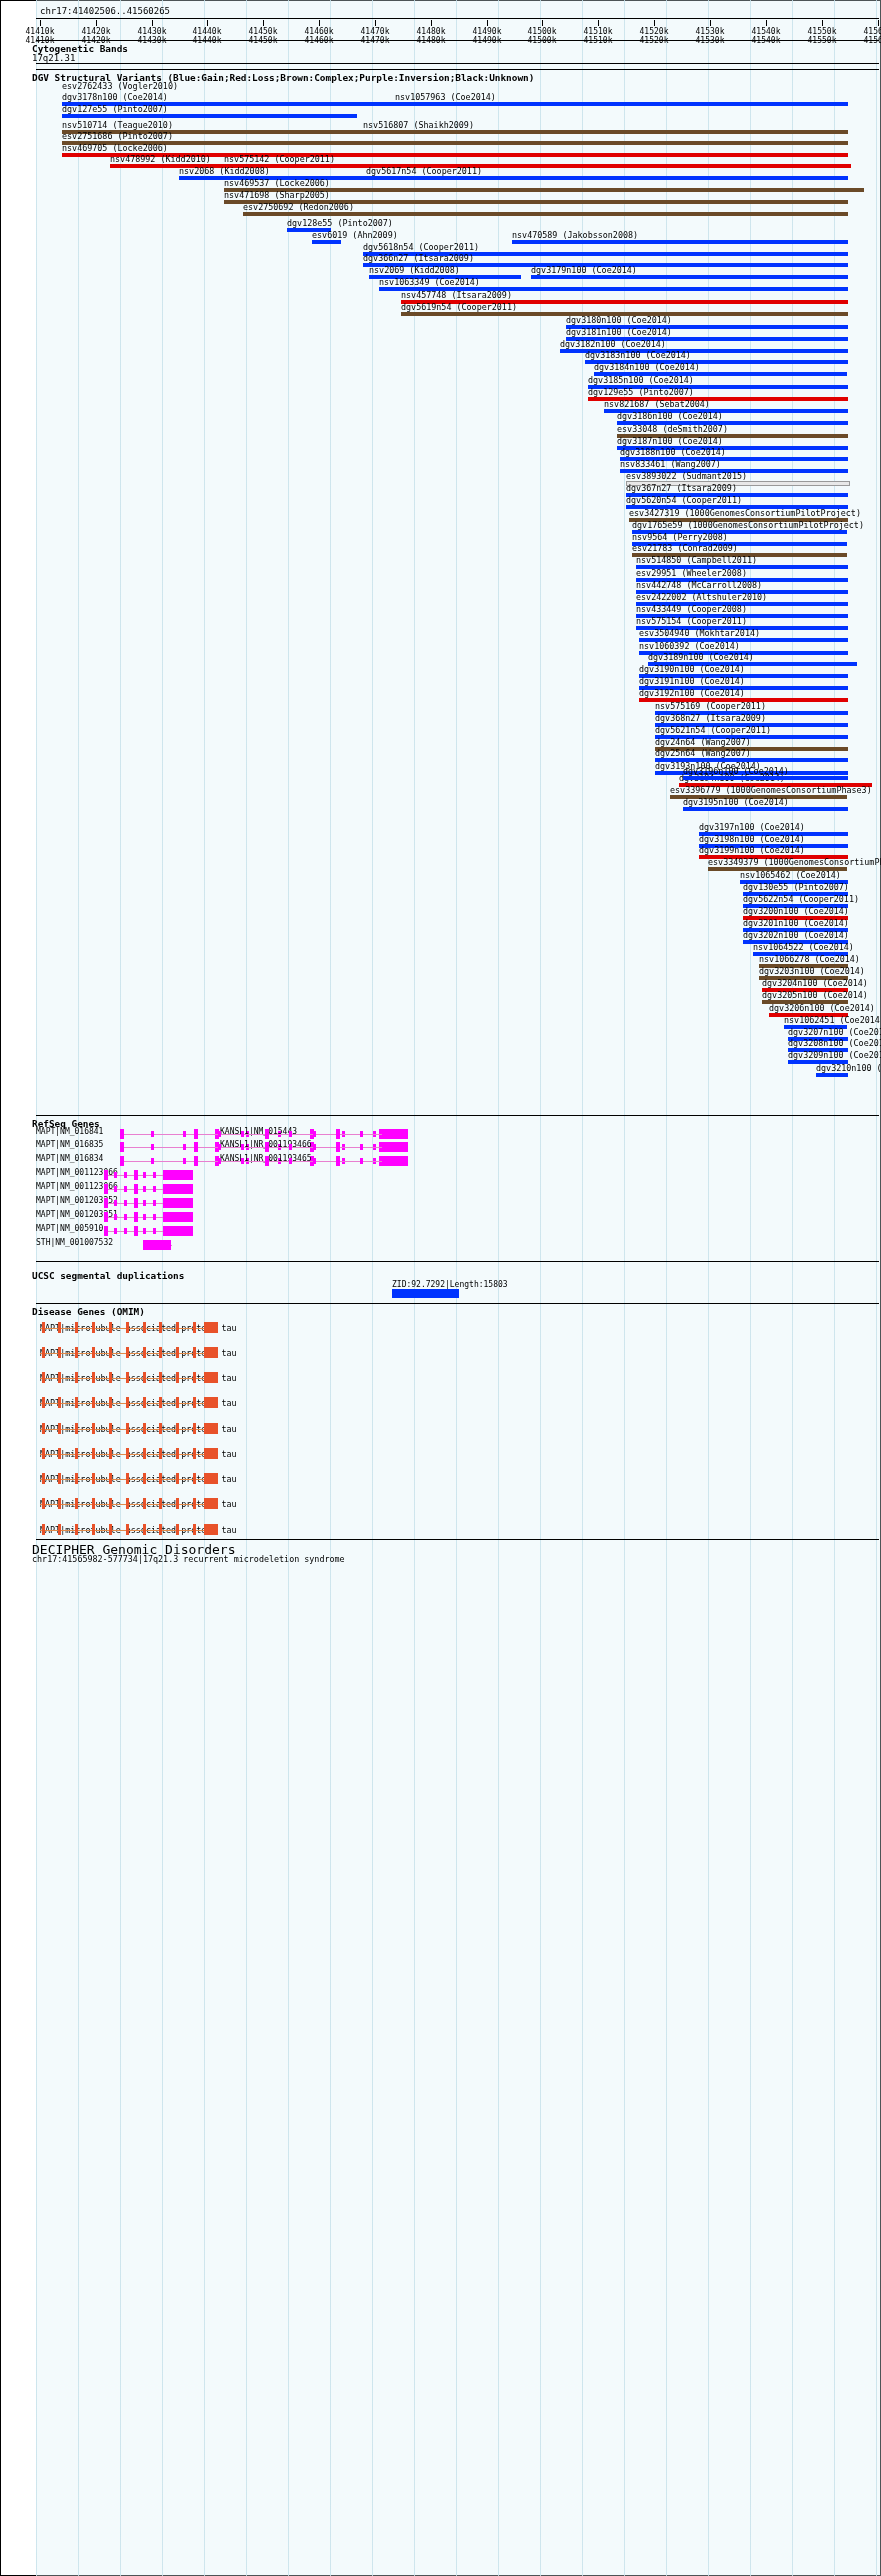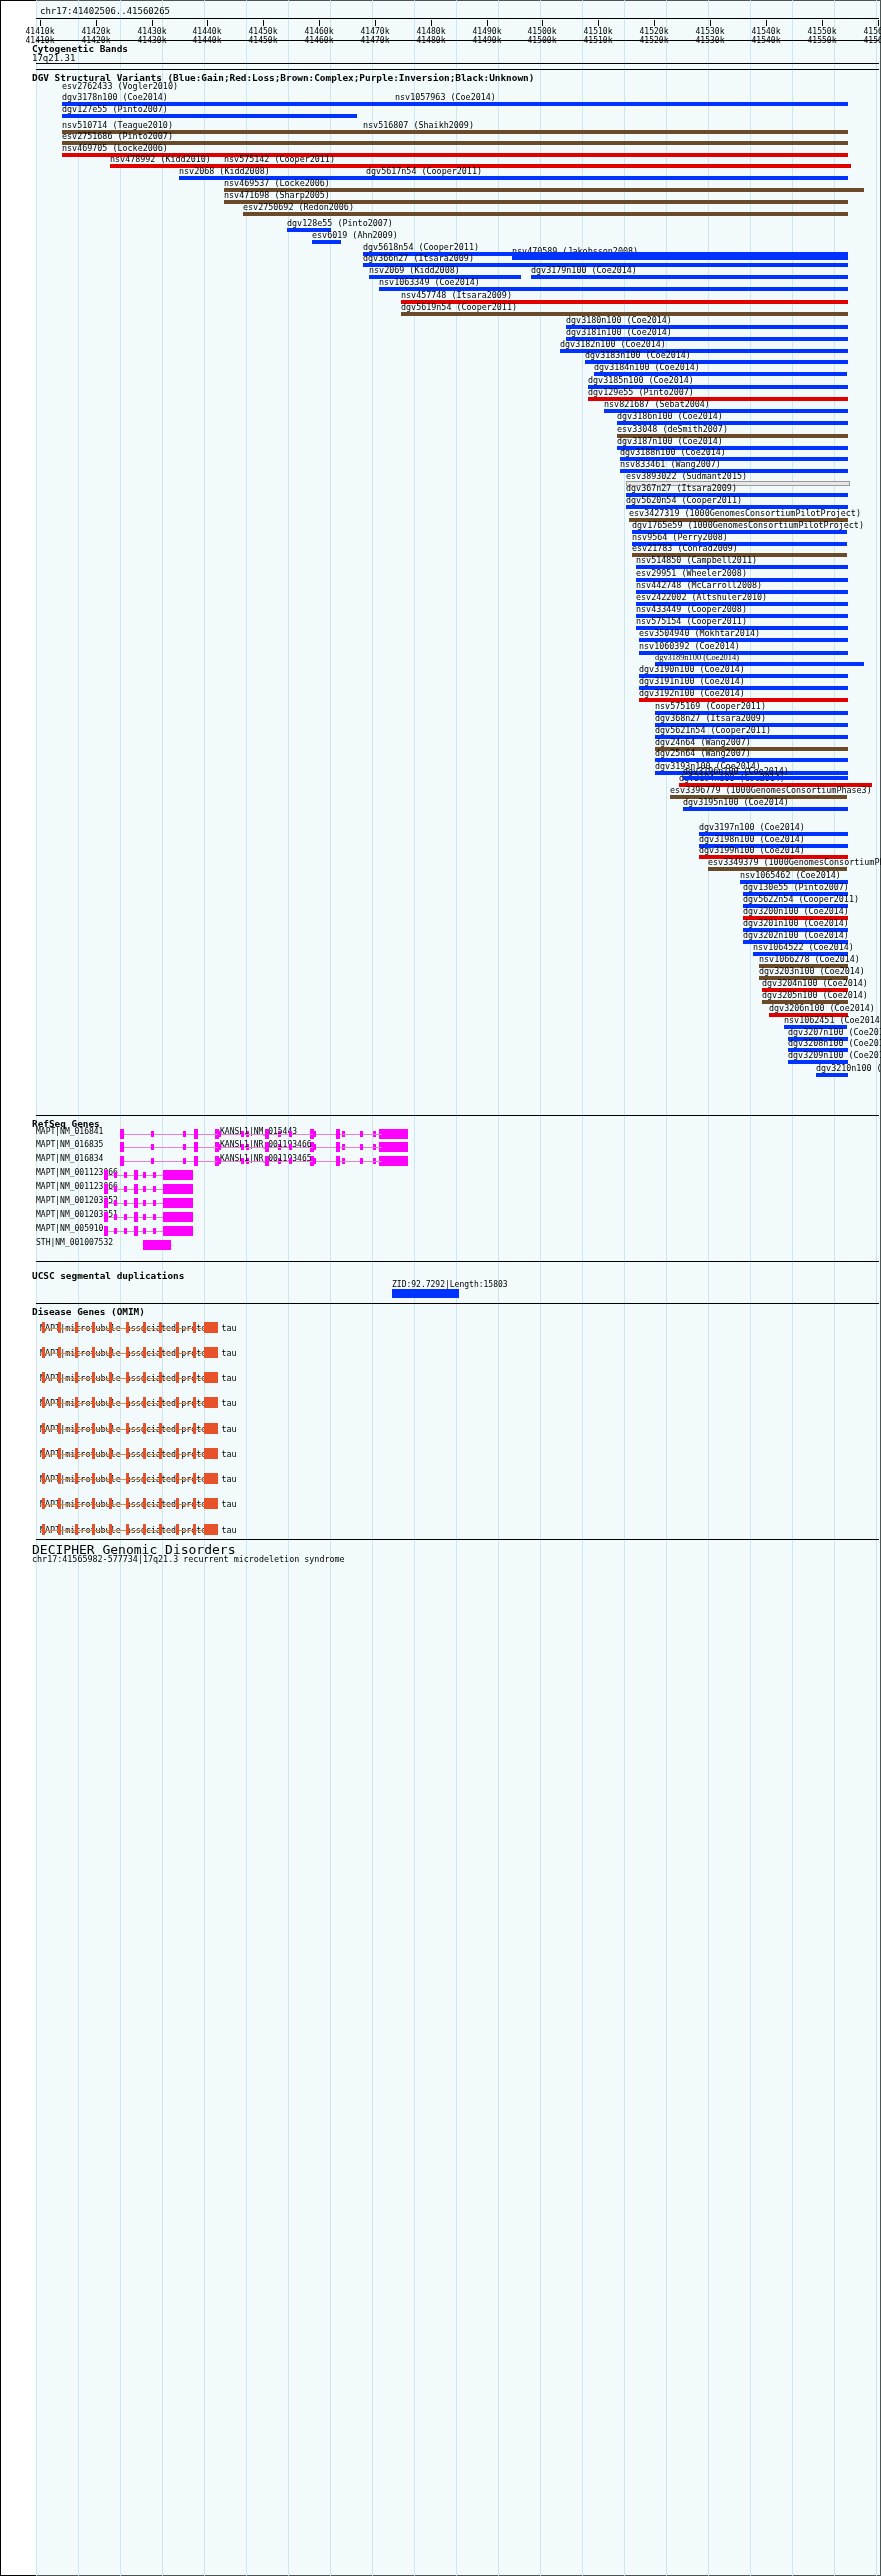--- a/index.html
+++ b/index.html
@@ -186,21 +186,21 @@
         <div class="bar" style="left: 243px; width: 605px; background: rgb(106, 74, 40);"></div>
       </div>
       <div class="track" style="left: 0px; top: 220px; width: 881px;">
         <div class="lbl" style="left: 287px;">dgv128e55 (Pinto2007)</div>
         <div class="bar" style="left: 287px; width: 44px; background: rgb(0, 51, 255);"></div>
       </div>
       <div class="track" style="left: 0px; top: 232px; width: 881px;">
         <div class="lbl" style="left: 312px;">esv6019 (Ahn2009)</div>
         <div class="bar" style="left: 312px; width: 28.5px; background: rgb(0, 51, 255);"></div>
       </div>
-      <div class="track" style="left: 0px; top: 248px; width: 701px;">
+      <div class="track" style="left: 0px; top: 232px; width: 701px;">
         <div class="lbl" style="left: 512px;">nsv470589 (Jakobsson2008)</div>
         <div class="bar" style="left: 512px; width: 336px; background: rgb(0, 51, 255);"></div>
       </div>
       <div class="track" style="left: 0px; top: 244px; width: 881px;">
         <div class="lbl" style="left: 363px;">dgv5618n54 (Cooper2011)</div>
         <div class="bar" style="left: 363px; width: 485px; background: rgb(0, 51, 255);"></div>
       </div>
       <div class="track" style="left: 0px; top: 255px; width: 881px;">
         <div class="lbl" style="left: 363px;">dgv366n27 (Itsara2009)</div>
         <div class="bar" style="left: 363px; width: 485px; background: rgb(0, 51, 255);"></div>
@@ -330,21 +330,21 @@
         <div class="bar" style="left: 636px; width: 212px; background: rgb(0, 51, 255);"></div>
       </div>
       <div class="track" style="left: 0px; top: 630px; width: 881px;">
         <div class="lbl" style="left: 639px;">esv3504940 (Mokhtar2014)</div>
         <div class="bar" style="left: 639px; width: 209px; background: rgb(0, 51, 255);"></div>
       </div>
       <div class="track" style="left: 0px; top: 643px; width: 881px;">
         <div class="lbl" style="left: 639px;">nsv1060392 (Coe2014)</div>
         <div class="bar" style="left: 639px; width: 209px; background: rgb(0, 51, 255);"></div>
       </div>
-      <div class="track" style="left: 16px; top: 654px; width: 862px; font-family: Liberation Serif, serif;">
+      <div class="track" style="left: 9px; top: 654px; width: 862px;">
         <div class="lbl" style="left: 639px;">dgv3189n100 (Coe2014)</div>
         <div class="bar" style="left: 639px; width: 209px; background: rgb(0, 51, 255);"></div>
       </div>
       <div class="track" style="left: 0px; top: 666px; width: 881px;">
         <div class="lbl" style="left: 639px;">dgv3190n100 (Coe2014)</div>
         <div class="bar" style="left: 639px; width: 209px; background: rgb(0, 51, 255);"></div>
       </div>
       <div class="track" style="left: 0px; top: 678px; width: 881px;">
         <div class="lbl" style="left: 639px;">dgv3191n100 (Coe2014)</div>
         <div class="bar" style="left: 639px; width: 209px; background: rgb(0, 51, 255);"></div>

